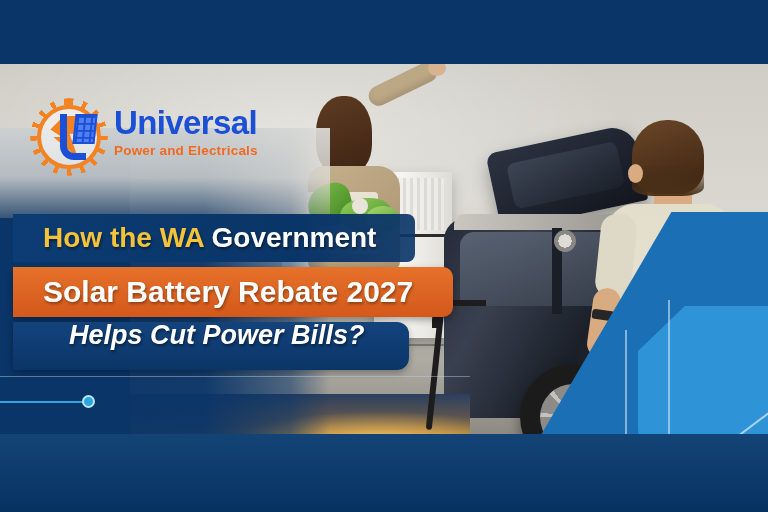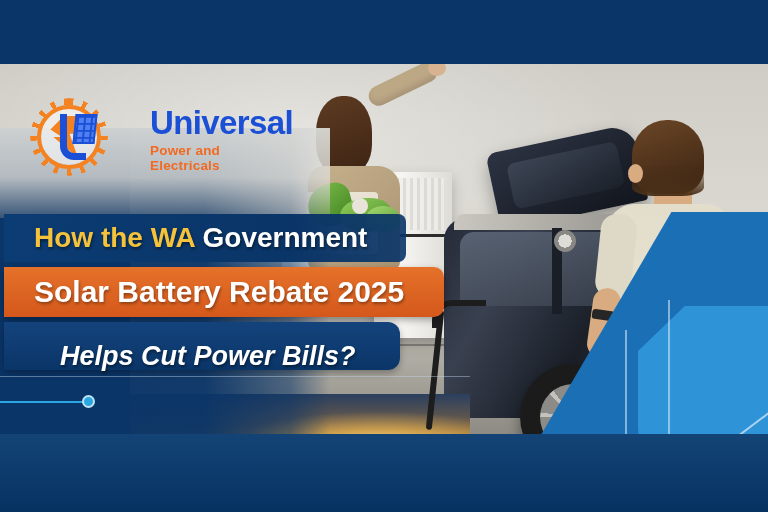--- a/index.html
+++ b/index.html
@@ -364,32 +364,32 @@
   .panel-grid{
     position:absolute; left:44px; top:16px; width:22px; height:30px;
     background:
       linear-gradient(90deg,#1a4fd6 0 2px, rgba(0,0,0,0) 2px) repeat-x,
       linear-gradient(180deg,#1a4fd6 0 2px, rgba(0,0,0,0) 2px) repeat-y,
       #4f7ff0;
     background-size:7px 100%, 100% 7px, 100% 100%;
     border:2px solid #1a4fd6;
     transform:skewX(-6deg);
   }
-  .logo-text{ position:absolute; left:84px; top:8px;margin-left:36px; }
+  .logo-text{ position:absolute; left:84px; top:8px; }
   .logo-title{
     font-size:33px; font-weight:bold; color:#1a4fd6;
     letter-spacing:-.6px; line-height:1; font-style:normal;
   }
   .logo-sub{
     margin-top:4px; font-size:13.5px; font-weight:bold; color:#f26a21;
     letter-spacing:.2px;
   }
 
   
-  .headline{ position:absolute; left:4px; top:214px; z-index:28; width:470px; }
+  .headline{ position:absolute; left:13px; top:214px; z-index:28; width:470px; }
 
   .hl-row1{
     position:relative; width:402px; height:48px;
     background:linear-gradient(90deg,#0b3c73,#0a3568 70%,rgba(10,53,104,.9));
     border-radius:0 8px 8px 0;
     display:flex; align-items:center; padding-left:30px;
   }
   .hl-row1 .t{
     font-size:28px; font-weight:bold; line-height:1;
     text-shadow:1px 2px 3px rgba(0,0,0,.45);
@@ -409,21 +409,21 @@
     font-size:30px; font-weight:bold; color:#fff; line-height:1;
     text-shadow:1px 2px 3px rgba(0,0,0,.35);
     white-space:nowrap;
   }
 
   .hl-row3{
     position:relative; margin-top:5px; width:396px; height:48px;
     background:linear-gradient(180deg,#0d4versal,#0a3568);
     background:linear-gradient(180deg,#14437c,#0a3568);
     border-radius:0 12px 12px 0;
-    display:flex; align-items:flex-end; padding-left:56px;
+    display:flex; align-items:flex-start; padding-left:56px;
     box-shadow:0 3px 7px rgba(0,0,0,.3);
   }
   .hl-row3 .t{
     font-size:27px; font-weight:bold; font-style:italic; color:#fff;
     line-height:1; text-shadow:1px 2px 3px rgba(0,0,0,.45);
     white-space:nowrap;
   }
 
   
   .accent-line{
@@ -566,21 +566,21 @@
     </div>
   </div>
 
   <div class="headline">
 
     <div class="hl-row1">
       <span class="t"><span class="gold">How the WA </span><span class="white">Government</span></span>
     </div>
 
     <div class="hl-row2">
-      <span class="t">Solar Battery Rebate 2025</span>
+      <span class="t">Solar Battery Rebate 2027</span>
     </div>
 
     <div class="hl-row3">
       <span class="t">Helps Cut Power Bills?</span>
     </div>
 
   </div>
 
   <div class="hairline"></div>
   <div class="accent-line"></div>

